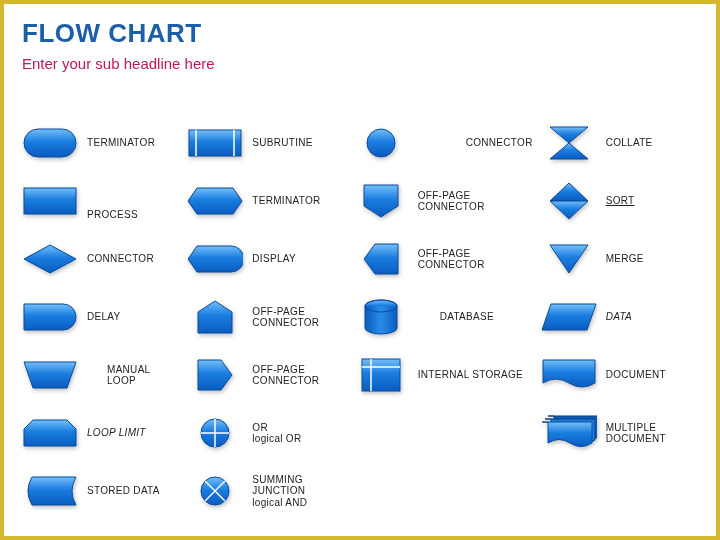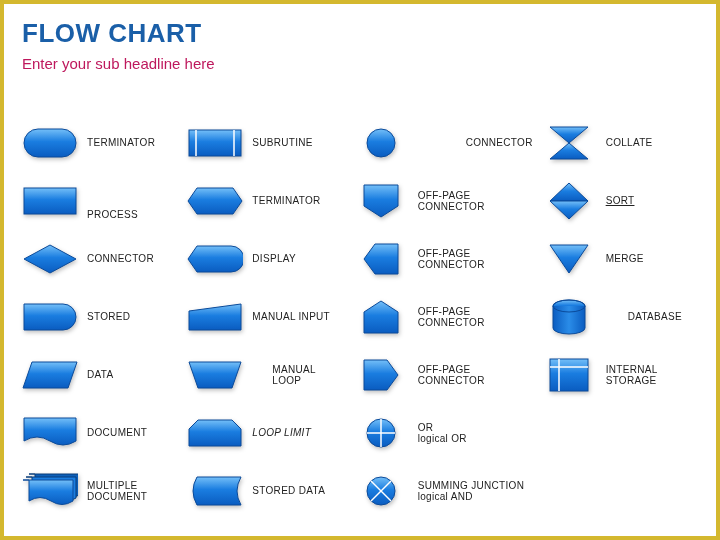--- a/index.html
+++ b/index.html
@@ -119,29 +119,21 @@
           </svg>
         </div>
         <div class="lbl" style="white-space: pre-line;">MERGE</div>
       </div>
       <div class="cell">
         <div class="ico">
           <svg width="54" height="28">
             <path d="M1 1 H40 A13 13 0 0 1 40 27 H1 Z" fill="url(#g)" stroke="#0a4a9a" stroke-width="1"></path>
           </svg>
         </div>
-        <div class="lbl" style="white-space: pre-line;">STORED</div>
-      </div>
-      <div class="cell">
-        <div class="ico">
-          <svg width="54" height="28">
-            <polygon points="1,8 53,1 53,27 1,27" fill="url(#g)" stroke="#0a4a9a" stroke-width="1"></polygon>
-          </svg>
-        </div>
-        <div class="lbl" style="white-space: pre-line;">MANUAL INPUT</div>
+        <div class="lbl" style="white-space: pre-line;">DELAY</div>
       </div>
       <div class="cell">
         <div class="ico">
           <svg width="36" height="34">
             <polygon points="18,1 35,12 35,33 1,33 1,12" fill="url(#g)" stroke="#0a4a9a" stroke-width="1"></polygon>
           </svg>
         </div>
         <div class="lbl" style="white-space: pre-line;">OFF-PAGE CONNECTOR</div>
       </div>
       <div class="cell">
@@ -153,21 +145,21 @@
           </svg>
         </div>
         <div class="lbl" style="white-space: pre-line; padding-left: 22px;">DATABASE</div>
       </div>
       <div class="cell">
         <div class="ico">
           <svg width="56" height="28">
             <polygon points="10,1 55,1 46,27 1,27" fill="url(#g)" stroke="#0a4a9a" stroke-width="1"></polygon>
           </svg>
         </div>
-        <div class="lbl" style="white-space: pre-line;">DATA</div>
+        <div class="lbl" style="white-space: pre-line; font-style: italic;">DATA</div>
       </div>
       <div class="cell">
         <div class="ico">
           <svg width="54" height="28">
             <polygon points="1,1 53,1 44,27 10,27" fill="url(#g)" stroke="#0a4a9a" stroke-width="1"></polygon>
           </svg>
         </div>
         <div class="lbl" style="white-space: pre-line; padding-left: 20px;">MANUAL LOOP</div>
       </div>
       <div class="cell">

